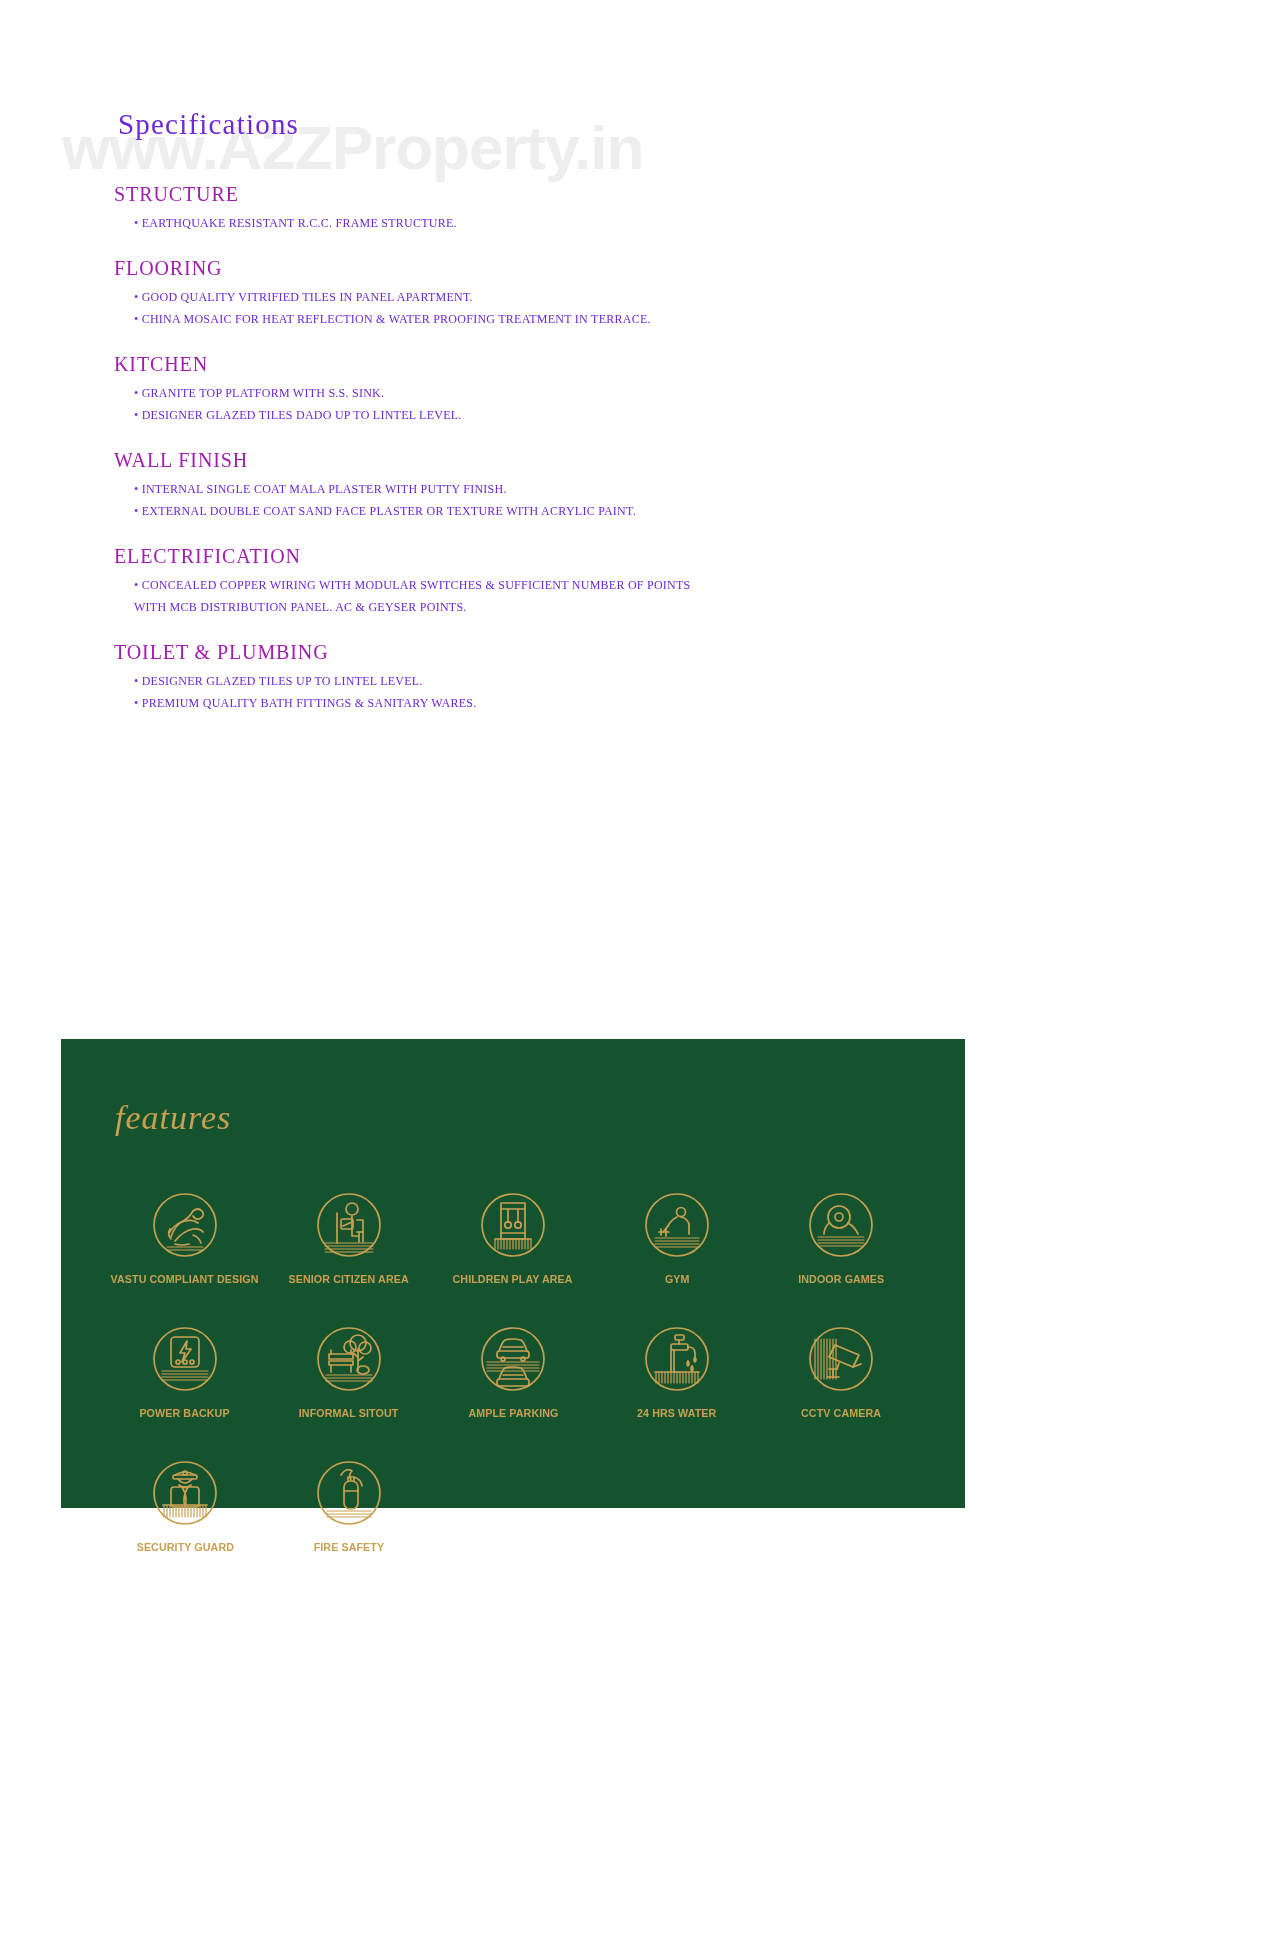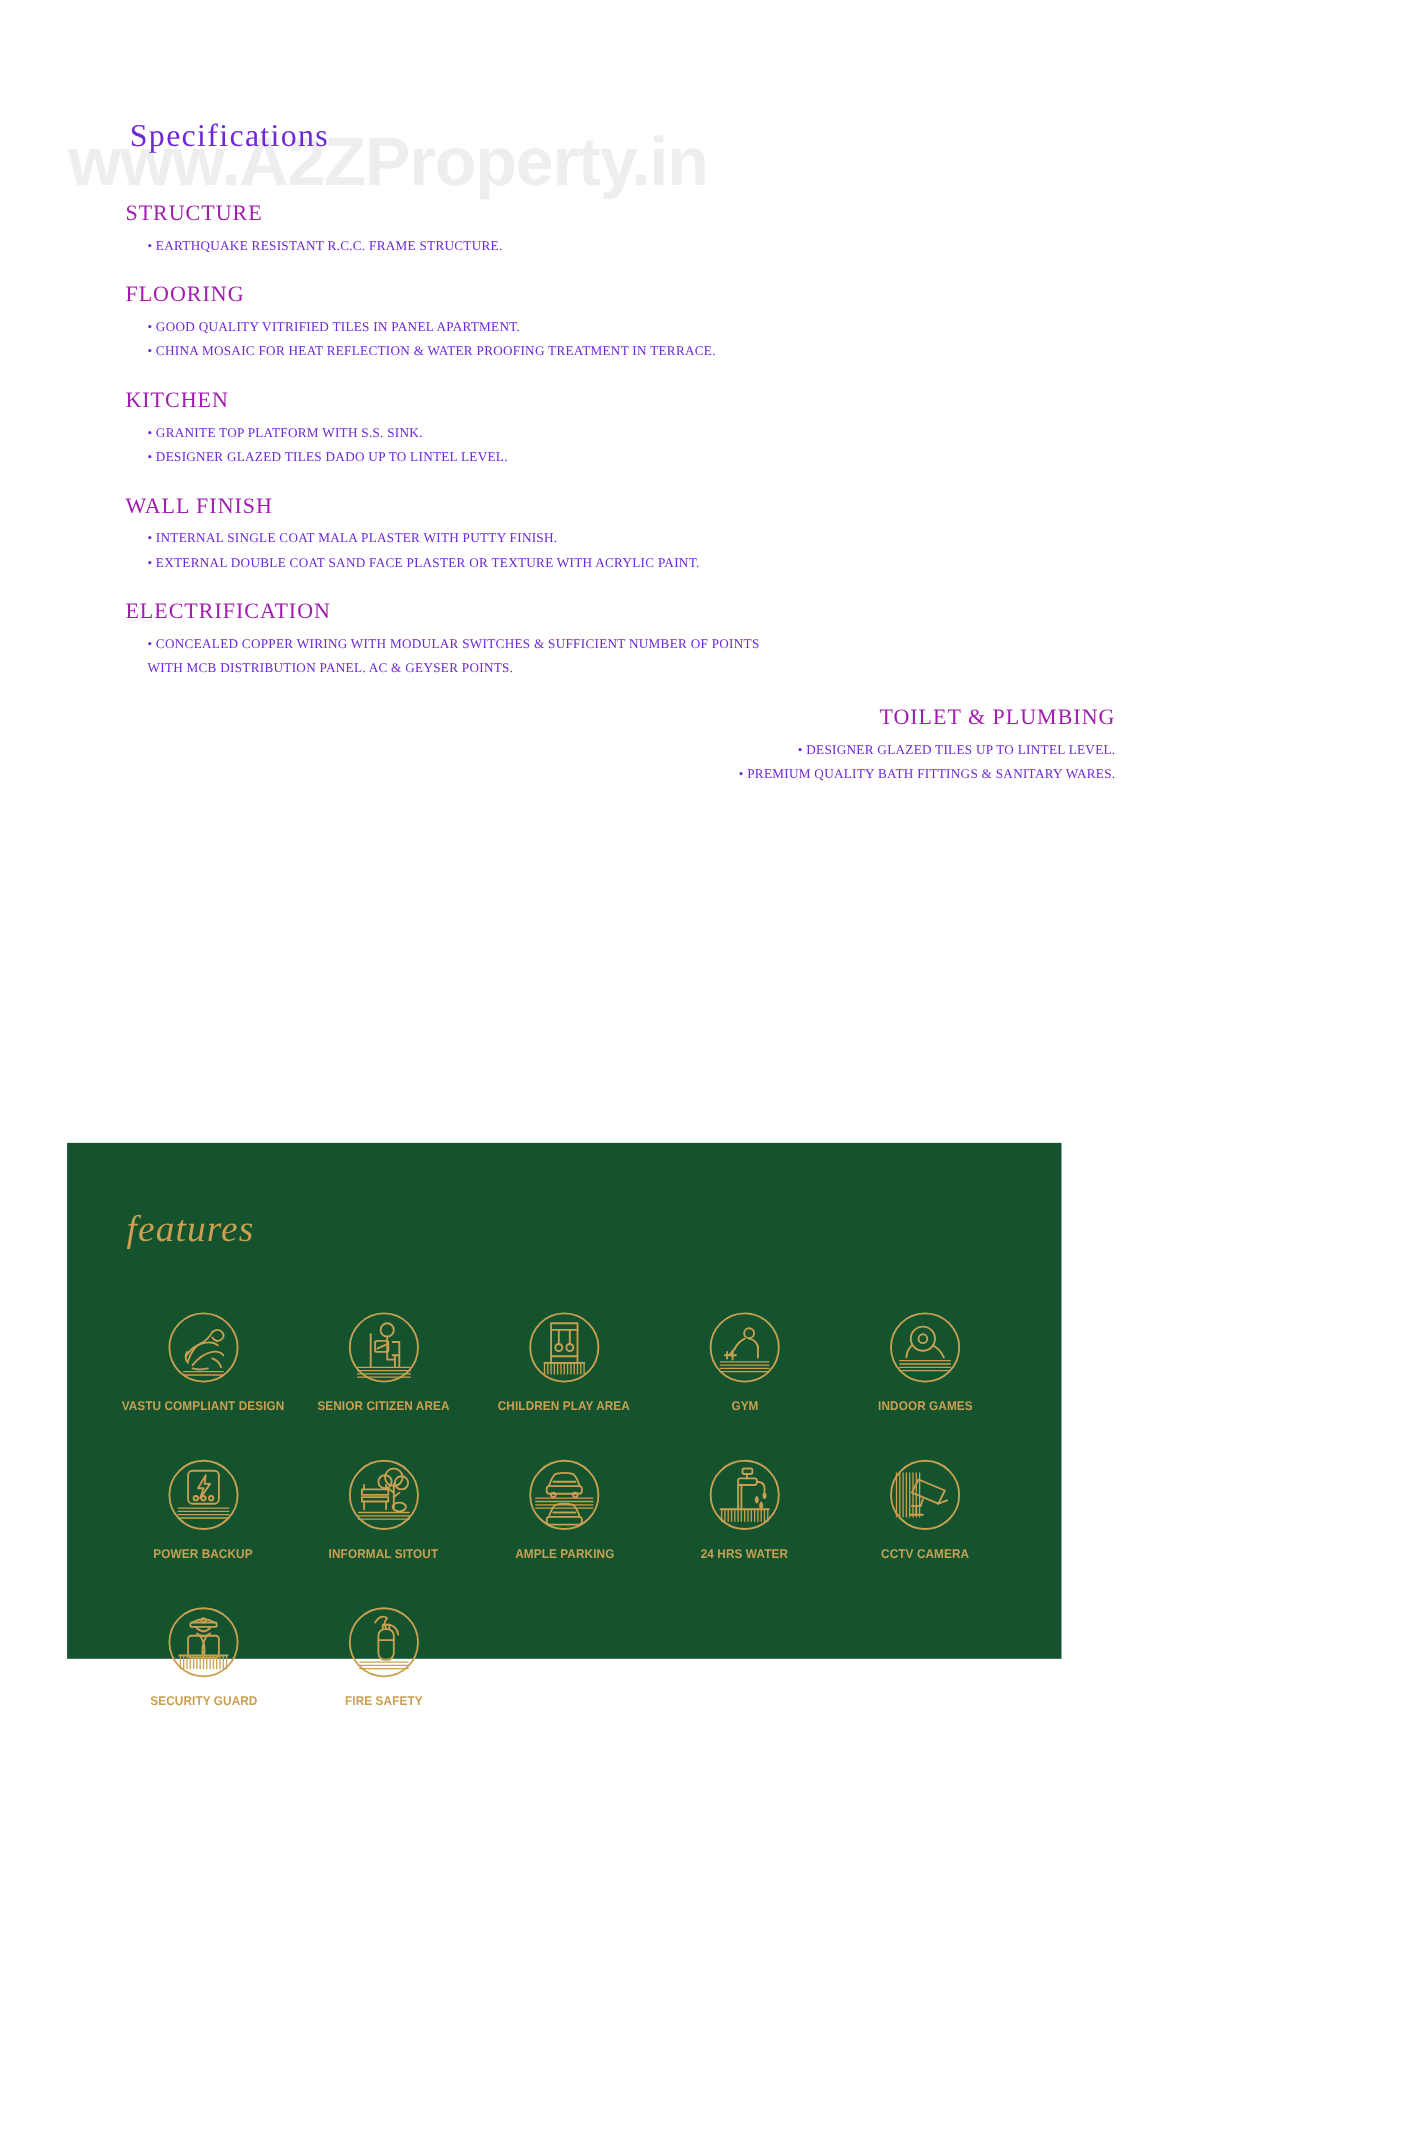--- a/index.html
+++ b/index.html
@@ -71,21 +71,21 @@
   }
 
   
   .spec-body {
     position: absolute;
     left: 114px;
     top: 183px;
     width: 900px;
   }
   .spec-section { margin-bottom: 22px; }
-  .spec-section:last-child { margin-bottom: 0; text-align: right; }
+  .spec-section:last-child { margin-bottom: 0; }
 
   .spec-head {
     font-size: 20px;
     color: #a21caf;
     letter-spacing: 0.9px;
     margin-bottom: 6px;
     font-weight: 400;
   }
   .spec-line {
     font-size: 12px;

